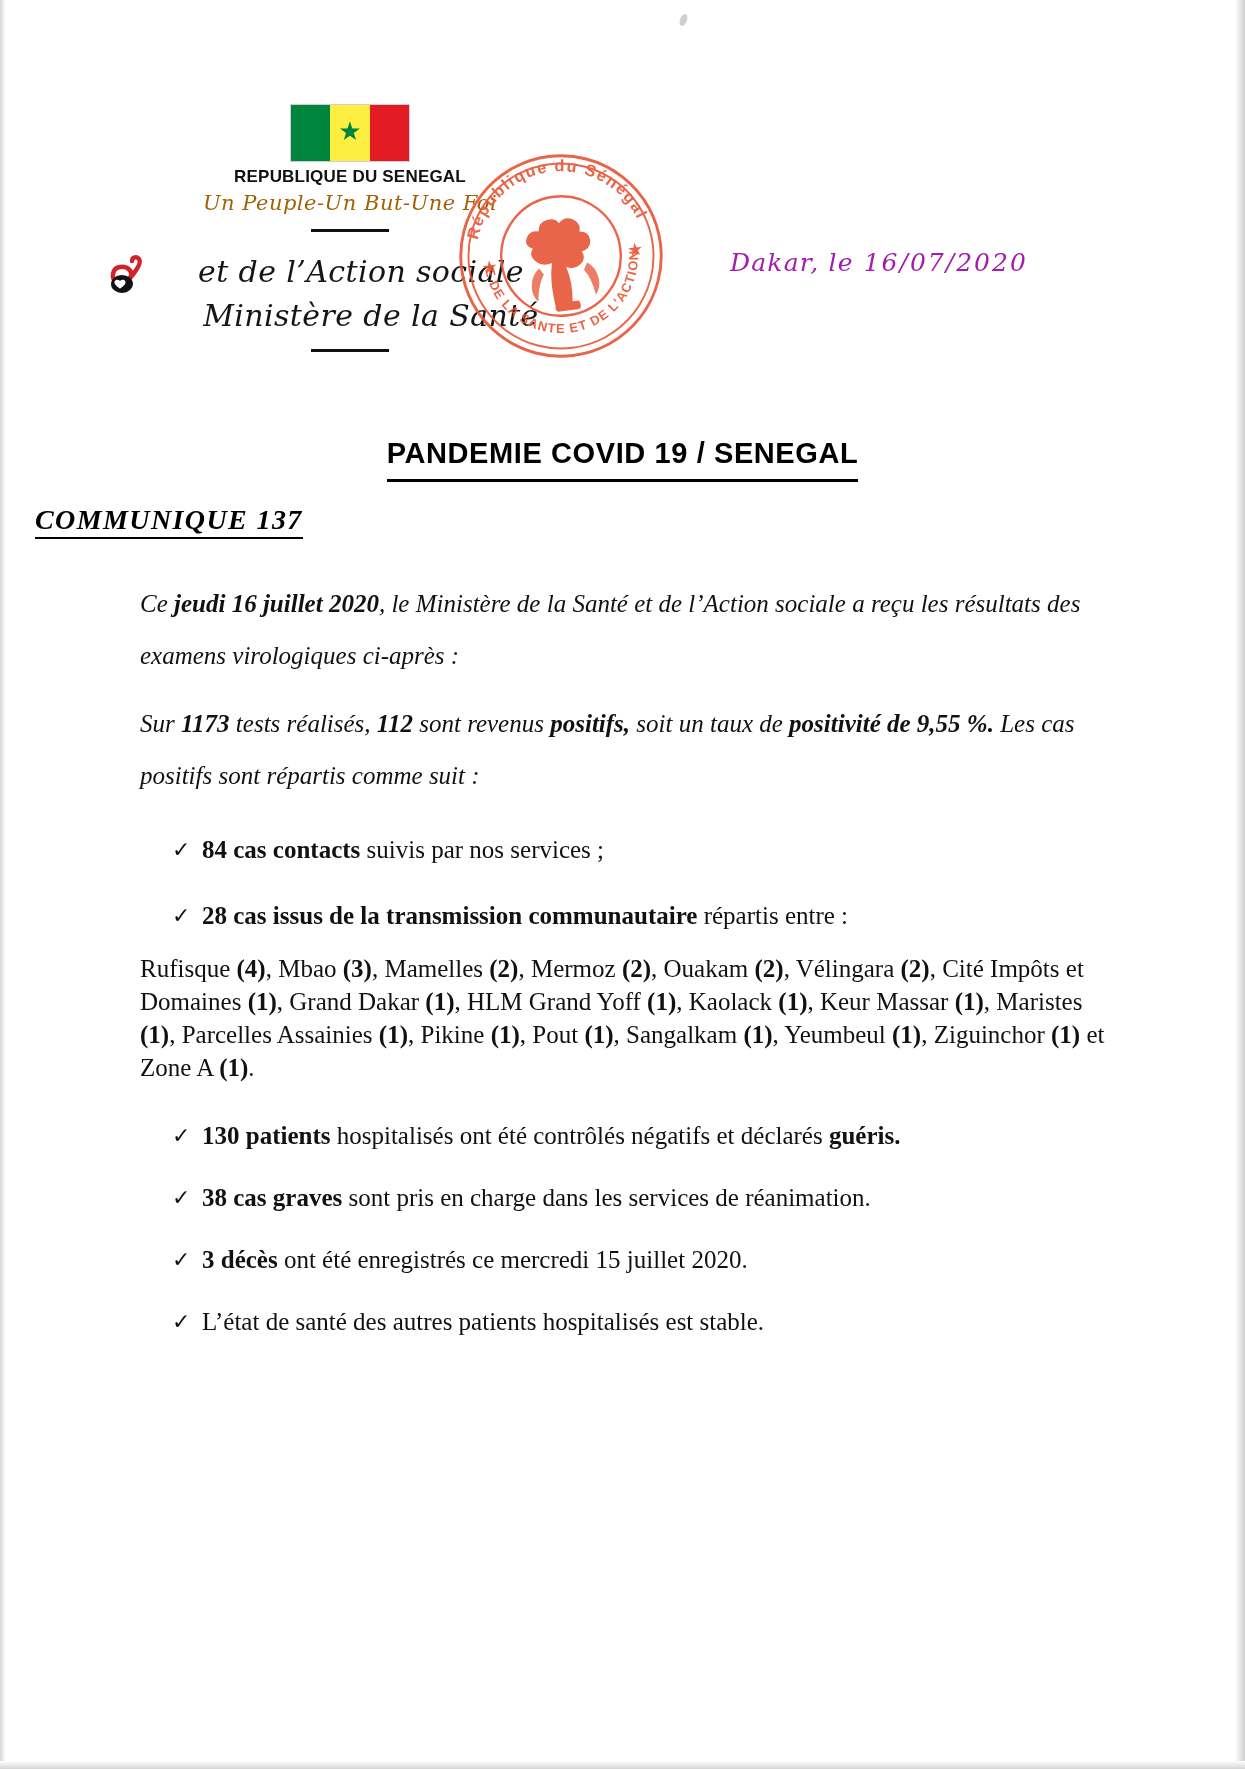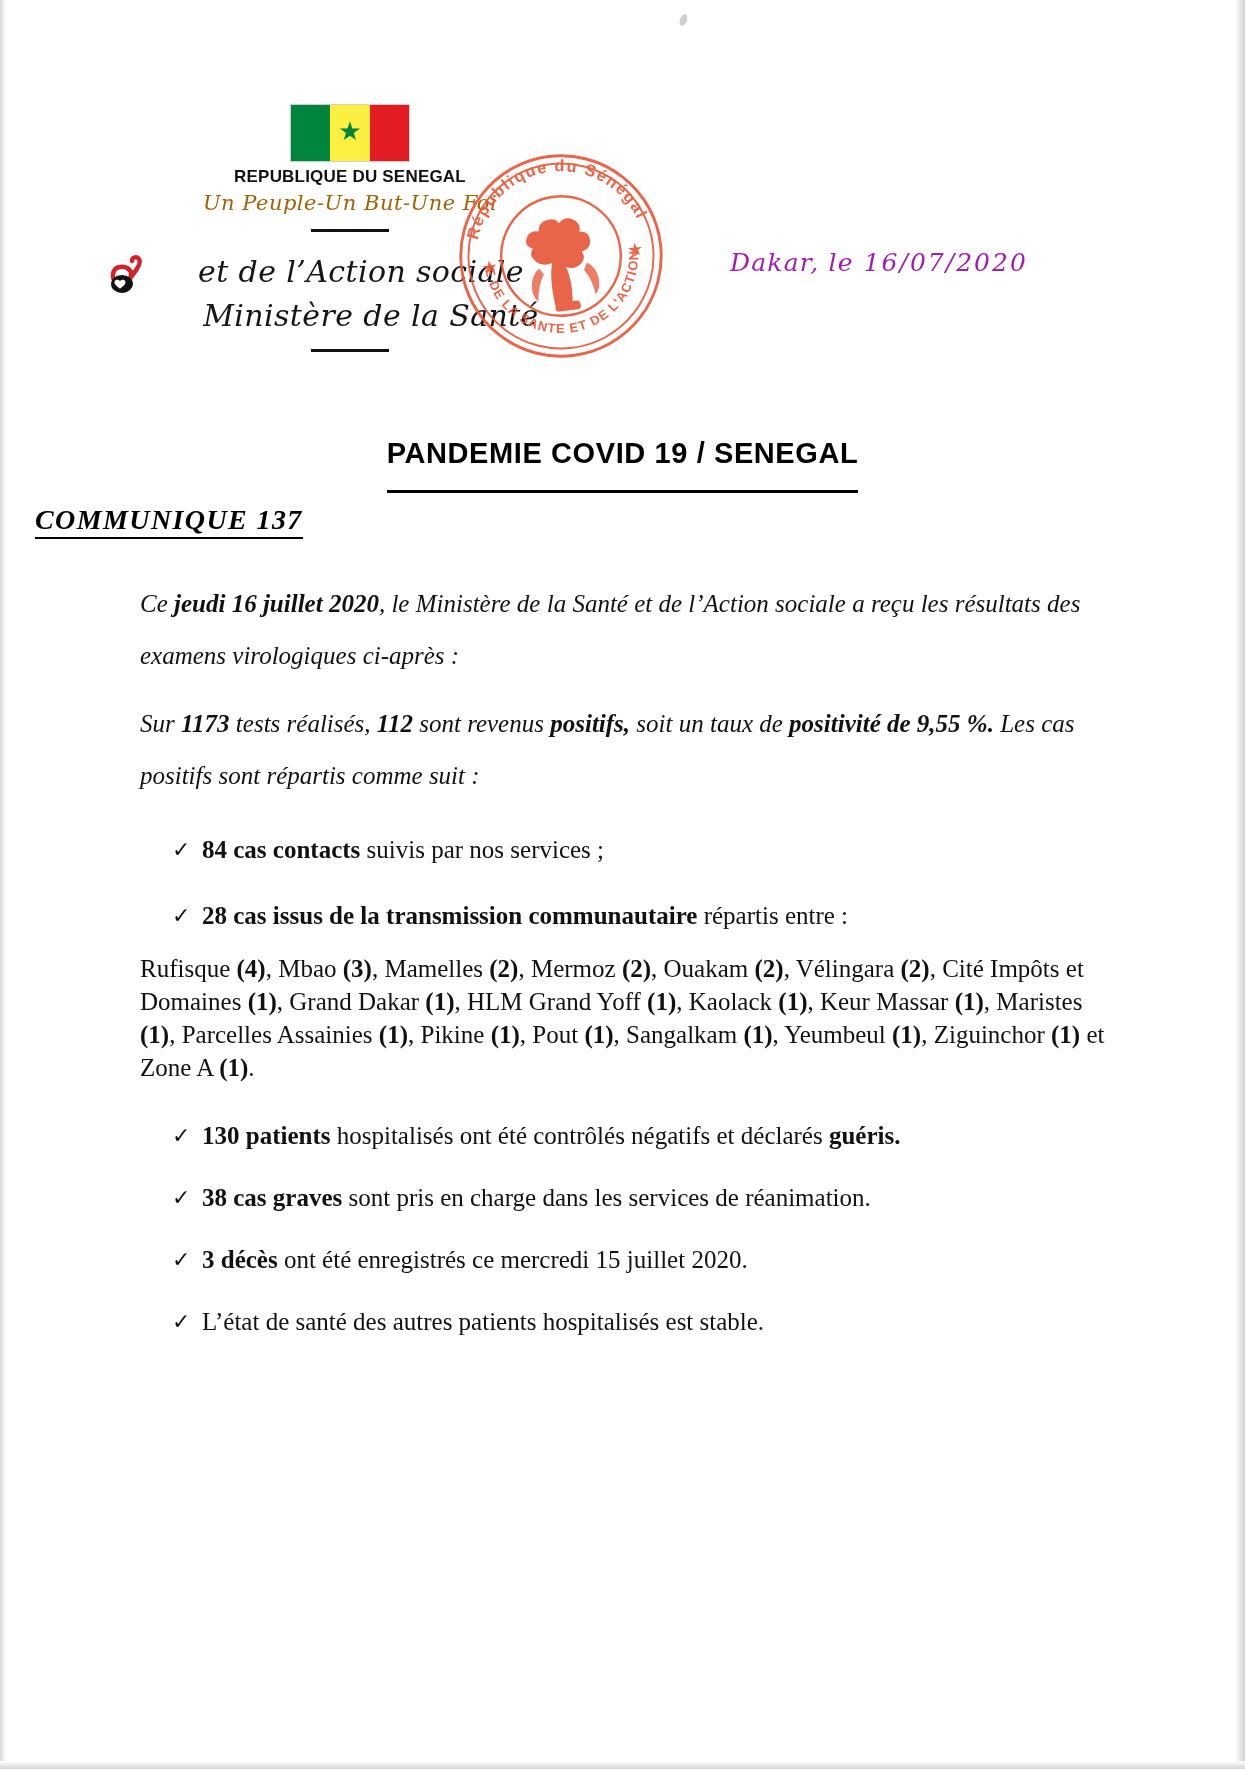--- a/index.html
+++ b/index.html
@@ -143,21 +143,21 @@
     top: 437px;
     width: 1245px;
     text-align: center;
   }
   .doc-title span {
     font-family: "Liberation Sans", "DejaVu Sans", sans-serif;
     font-weight: bold;
     font-size: 29px;
     letter-spacing: 0.6px;
     border-bottom: 3px solid #000;
-    padding-bottom: 21px;
+    padding-bottom: 10px;
     color: #000;
   }
   .doc-subtitle {
     position: absolute;
     left: 0;
     top: 504px;
     width: 1245px;
     text-align: left;
     margin-left: 35px;
   }

